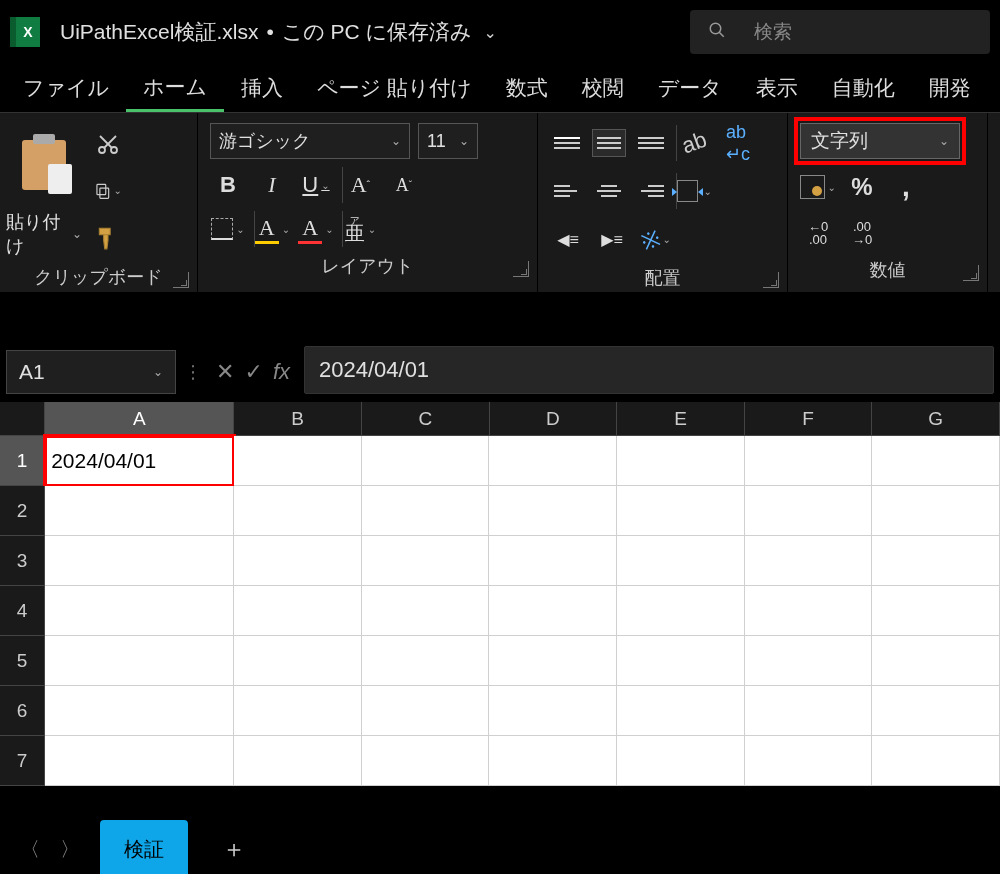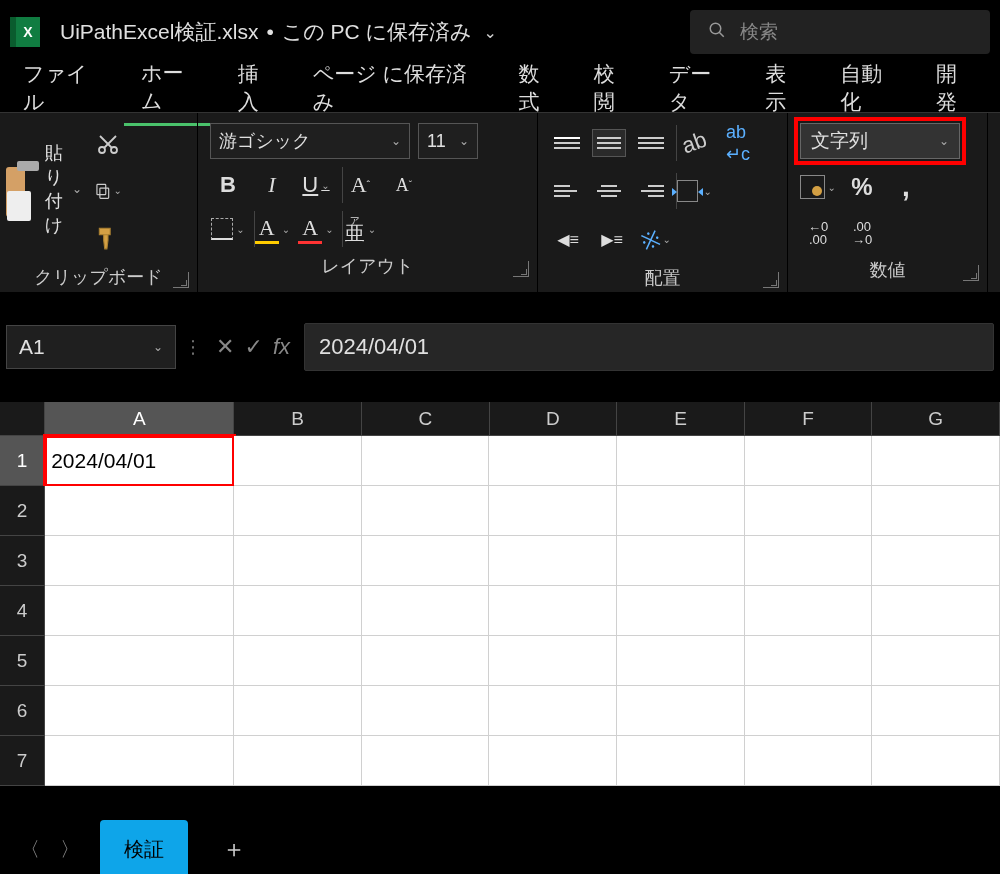--- a/index.html
+++ b/index.html
@@ -3,39 +3,39 @@
 <meta charset="utf-8">
 <style>
   * { box-sizing: border-box; margin: 0; padding: 0; font-family: "Segoe UI", "Yu Gothic UI", Meiryo, sans-serif; }
   body { background: #000; color: #e0e0e0; width: 1000px; height: 874px; overflow: hidden; }
 
   
   .titlebar { display: flex; align-items: center; height: 64px; background: #000; padding: 0 10px; gap: 20px; }
   .app-icon { width: 30px; height: 30px; background: #107c41; display: flex; align-items: center; justify-content: center; color: #fff; font-weight: bold; font-size: 14px; border-left: 6px solid #0a5c2e; }
   .title-text { font-size: 21px; color: #e0e0e0; flex: 1; display: flex; align-items: center; gap: 8px;}
   .title-chevron { color: #ccc; font-size: 16px; margin-left: 4px; }
-  .search-box { width: 300px; height: 44px; background: #222; border-radius: 4px; display: flex; align-items: center; padding: 0 18px; gap: 14px; }
+  .search-box { width: 300px; height: 44px; background: #222; border-radius: 4px; display: flex; align-items: center; padding: 0 18px; gap: 28px; }
   .search-icon { color: #999; font-size: 18px; }
   .search-text { color: #888; font-size: 19px; }
 
   
   .ribbon-tabs { display: flex; align-items: center; height: 48px; background: #000; padding: 0 6px; gap: 0; font-size: 21px; color: #ddd; }
   .ribbon-tab { padding: 8px 17px; cursor: pointer; }
   .ribbon-tab.active { border-bottom: 3px solid #4ac26b; }
 
   
   .ribbon { display: flex; background: #1a1a1a; height: 180px; border-top: 1px solid #333; }
   .ribbon-group { display: flex; flex-direction: column; padding: 6px 6px 0 6px; border-right: 1px solid #000;}
   .ribbon-group-body { flex: 1; display: flex; gap: 4px; }
   .ribbon-group-label { height: 30px; display: flex; align-items: center; justify-content: center; font-size: 18px; color: #ccc; position: relative; }
   .launcher { position: absolute; right: 2px; bottom: 4px; width: 16px; height: 16px; border: 1px solid #777; border-top: none; border-left: none; }
   .launcher::after{ content:""; position:absolute; right:1px; bottom:1px; width:5px; height:5px; border-right:1px solid #777; border-bottom:1px solid #777;}
 
   
-  .paste-big { width: 76px; display: flex; flex-direction: row; align-items: center; justify-content: flex-end; gap: 20px; padding-bottom: 4px;}
+  .paste-big { width: 76px; display: flex; flex-direction: column; align-items: center; justify-content: flex-end; gap: 20px; padding-bottom: 4px;}
   .paste-icon { width: 44px; height: 50px; background: #d4a066; border-radius: 3px; position: relative; margin-top: 6px;}
   .paste-icon::before { content: ""; position: absolute; top: -6px; left: 11px; width: 22px; height: 10px; background: #aaa; border-radius: 2px; }
   .paste-icon::after { content: ""; position: absolute; right: -6px; bottom: -4px; width: 24px; height: 30px; background: #eee; border-radius: 2px; }
   .paste-label { font-size: 18px; display: flex; align-items: center; gap: 4px; }
   .side-col { display: flex; flex-direction: column; justify-content: space-around; padding: 4px 8px; gap: 6px;}
   .scissors-icon, .copy-icon, .brush-icon { width: 28px; height: 28px; color: #ccc; display:flex; align-items:center; justify-content:center; font-size:22px;}
   .brush-icon svg { width: 26px; height: 26px; }
 
   
   .font-rows { display: flex; flex-direction: column; gap: 8px; padding: 4px 6px; }
@@ -72,21 +72,21 @@
   .number-rows { display:flex; flex-direction:column; gap:10px; padding:4px 6px;}
   .format-box { width: 160px; height:36px; background:#333; border:1px solid #666; display:flex; align-items:center; padding:0 10px; font-size:19px;}
   .highlight-red { outline: 4px solid #ff0000; outline-offset: 2px;}
   .acc-icon { width:28px; height:24px; border:1px solid #888; position:relative; display:flex; align-items:center; justify-content:center;}
   .acc-icon .coin{ width:10px;height:10px;background:#d4a044;border-radius:50%; position:absolute; right:2px; bottom:2px;}
   .pct{ font-size:24px; font-weight:bold;}
   .comma-icon{ font-size:28px; font-weight:bold;}
   .dec-icon{ font-size:13px; display:flex; flex-direction:column; align-items:center; line-height:1;}
 
   
-  .formula-area { display:flex; align-items:center; background:#000; padding: 8px 6px; gap:8px; height:110px;}
+  .formula-area { display:flex; align-items:flex-end; background:#000; padding: 8px 6px; gap:8px; height:110px;}
   .name-box { width:170px; height:44px; background:#1f1f1f; border:1px solid #444; display:flex; align-items:center; padding:0 12px; font-size:21px;}
   .name-box .chev{ margin-left:auto;}
   .fb-divider{ display:flex; align-items:center; height:44px; color:#777; font-size:18px;}
   .fx-buttons{ display:flex; align-items:center; height:44px; gap:10px; padding:0 6px; color:#888;}
   .fx-buttons span{ font-size:22px;}
   .fx-label{ font-style:italic; font-size:20px;}
   .formula-input{ flex:1; background:#262626; border:1px solid #333; padding:10px 14px; font-size:22px; color:#e0e0e0; border-radius:2px;}
 
   
   .grid { background:#fff;}
@@ -127,21 +127,21 @@
         </svg>
     </span>
     <span class="search-text">検索</span>
   </div>
 </div>
 
 <div class="ribbon-tabs">
   <div class="ribbon-tab">ファイル</div>
   <div class="ribbon-tab active">ホーム</div>
   <div class="ribbon-tab">挿入</div>
-  <div class="ribbon-tab">ページ に保存済み</div>
+  <div class="ribbon-tab">ページ 貼り付け</div>
   <div class="ribbon-tab">数式</div>
   <div class="ribbon-tab">校閲</div>
   <div class="ribbon-tab">データ</div>
   <div class="ribbon-tab">表示</div>
   <div class="ribbon-tab">自動化</div>
   <div class="ribbon-tab">開発</div>
 </div>
 
 <div class="ribbon">
 

